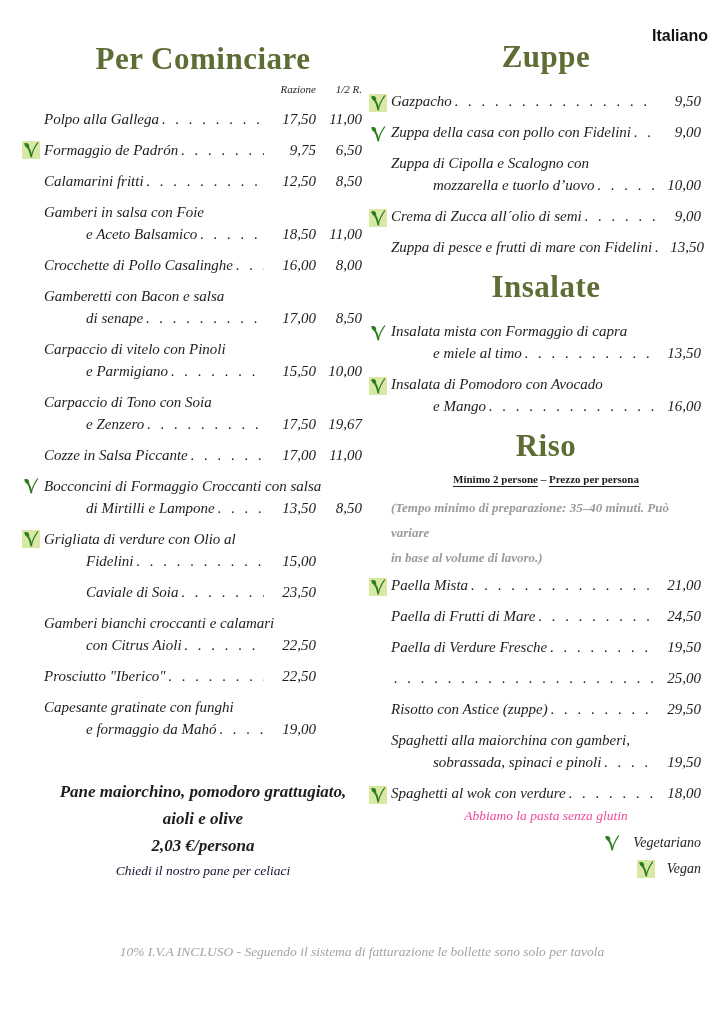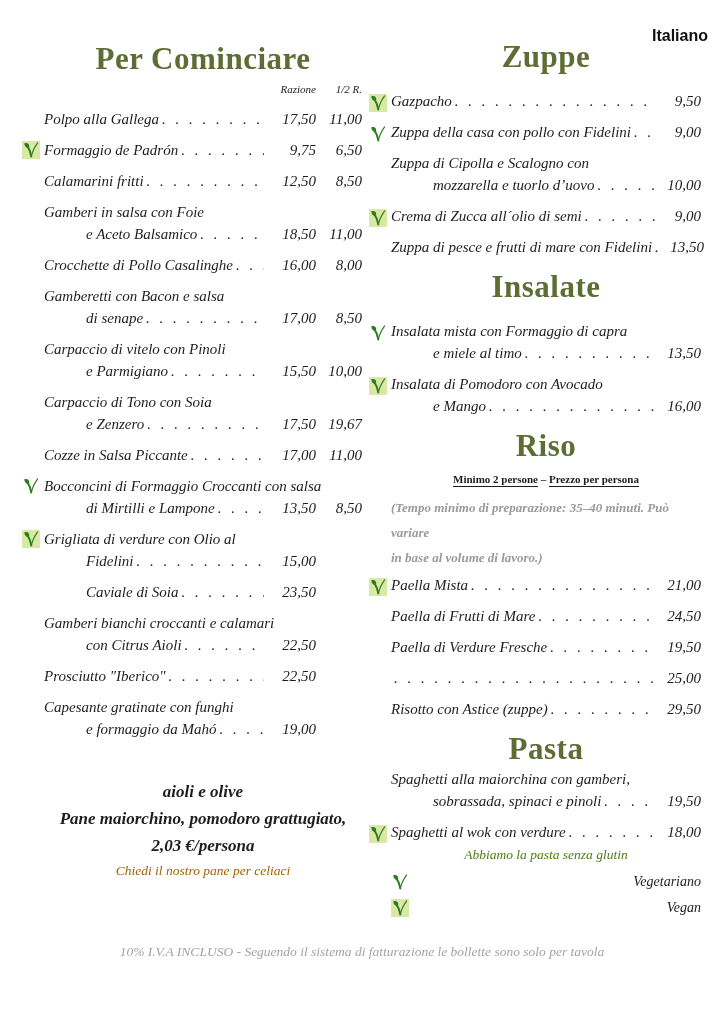--- a/index.html
+++ b/index.html
@@ -57,34 +57,34 @@
   .riso-sub{
     text-align:center;font-weight:bold;font-size:11px;line-height:20px;margin-top:10px;
   }
   .riso-sub .u{text-decoration:underline;text-underline-offset:3px;}
   .riso-note{
     color:var(--muted);font-weight:bold;font-style:italic;font-size:13px;
     line-height:25px;margin:6px 0 4px;
   }
   .pasta-footnote{
     margin-top:-5px;margin-bottom:10px;text-align:center;
-    color:#4d7c0f;font-style:italic;font-size:13.5px;
+    color:#ec4899;font-style:italic;font-size:13.5px;
   }
   .legend{margin-top:8px;}
   .legend-row{
-    display:flex;justify-content:space-between;align-items:center;gap:12px;
+    display:flex;justify-content:flex-end;align-items:center;gap:12px;
     font-style:italic;font-size:14px;margin-bottom:8px;
   }
   .legend-row .leaf{position:static;flex:none;}
   .bread{
     margin-top:38px;text-align:center;font-weight:bold;font-style:italic;
     font-size:17px;line-height:27px;
   }
   .bread-sub{
-    font-weight:normal;color:#a16207;font-size:13.5px;margin-top:3px;line-height:18px;
+    font-weight:normal;color:#0f172a;font-size:13.5px;margin-top:3px;line-height:18px;
   }
   .footer{
     position:absolute;top:944px;left:0;width:100%;text-align:center;
     font-style:italic;font-size:13.5px;color:#a3a3a3;
   }
 </style>
 </head>
 <body>
 
 <div class="lang">Italiano</div>
@@ -240,22 +240,22 @@
         <div class="iline">Capesante gratinate con funghi</div>
         <div class="iline indent">
           <span class="txt">e formaggio da Mahó</span>
           <span class="dots">. . . . . . . . . . . . . . . . . . . . . . . . . . . . . . . . . . . . . . . . . . . . . . . . . . . . . . . . . . . . . . . . . . . . . .</span>
           <span class="p">19,00</span>
           <span class="h"></span>
         </div>
       </div>
     </div>
   <div class="bread">
+    <div>Pane maiorchino, pomodoro grattugiato,</div>
     <div>aioli e olive</div>
-    <div>Pane maiorchino, pomodoro grattugiato,</div>
     <div>2,03 €/persona</div>
     <div class="bread-sub">Chiedi il nostro pane per celiaci</div>
   </div>
 </div>
 
 <div class="col col-right">
   <div id="right-sections">
       <div class="section sec-zuppe">
         <h2 class="heading">Zuppe</h2>
         <div class="item">
@@ -392,21 +392,20 @@
         </div>
         <div class="item">
           <div class="iline">
             <span class="txt">Risotto con Astice (zuppe)</span>
             <span class="dots">. . . . . . . . . . . . . . . . . . . . . . . . . . . . . . . . . . . . . . . . . . . . . . . . . . . . . . . . . . . . . . . . . . . . . .</span>
             <span class="p">29,50</span>
           </div>
         </div>
       </div>
       <div class="section sec-pasta">
-        <h2 class="heading">Pasta</h2>
         <div class="item">
           <div class="iline">Spaghetti alla maiorchina con gamberi,</div>
           <div class="iline indent">
             <span class="txt">sobrassada, spinaci e pinoli</span>
             <span class="dots">. . . . . . . . . . . . . . . . . . . . . . . . . . . . . . . . . . . . . . . . . . . . . . . . . . . . . . . . . . . . . . . . . . . . . .</span>
             <span class="p">19,50</span>
           </div>
         </div>
         <div class="item">
           <span class="leaf leaf-vegan">

